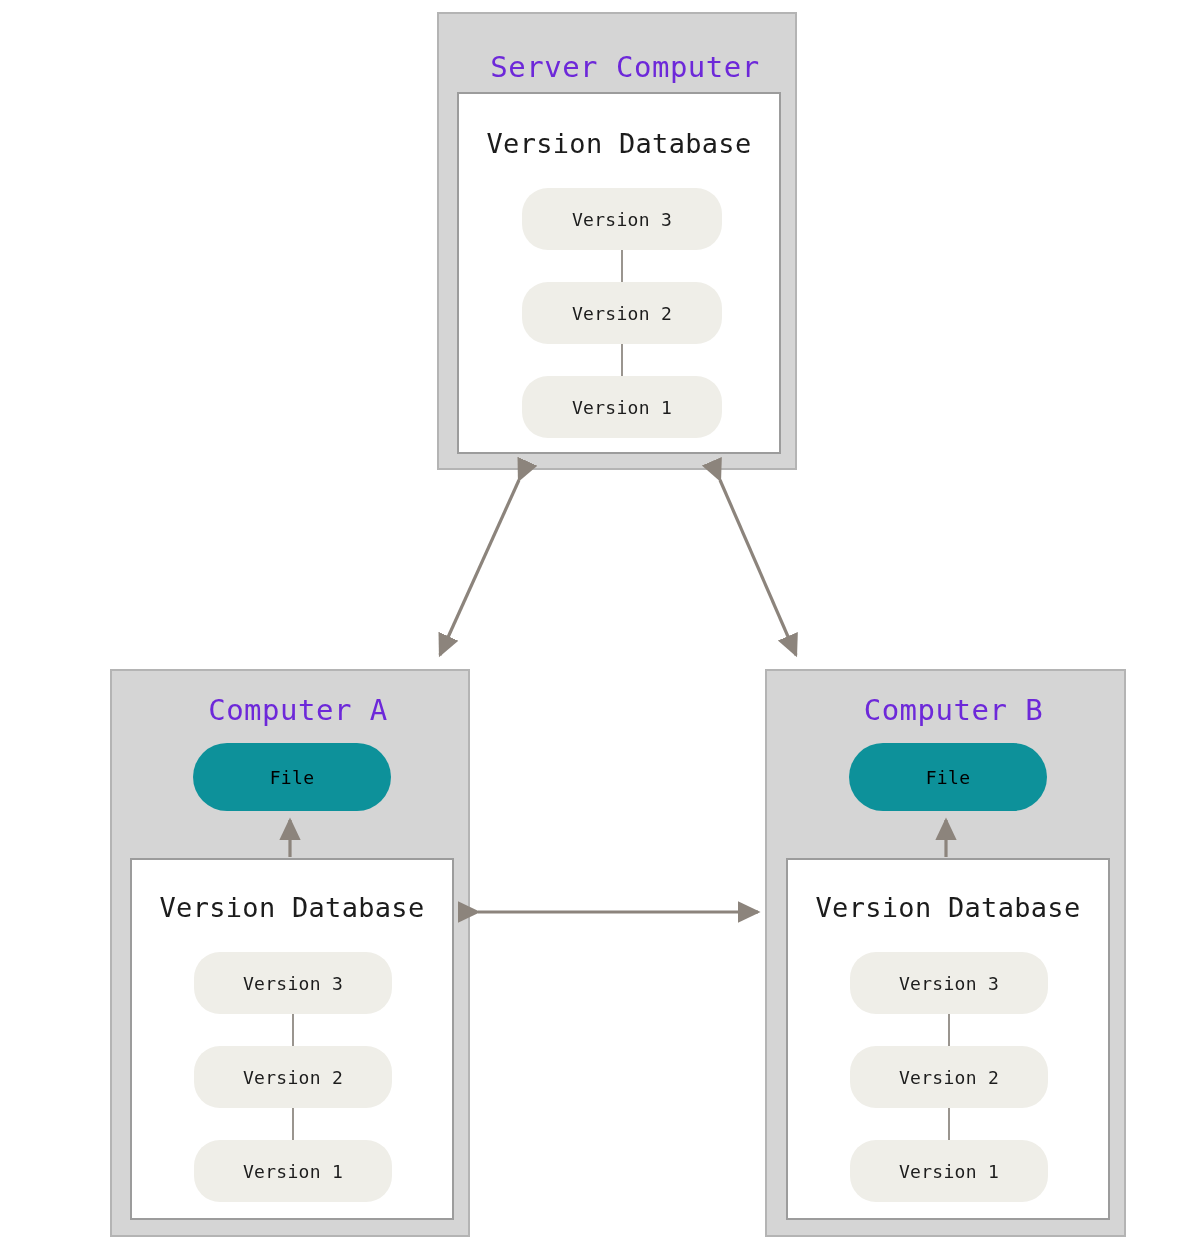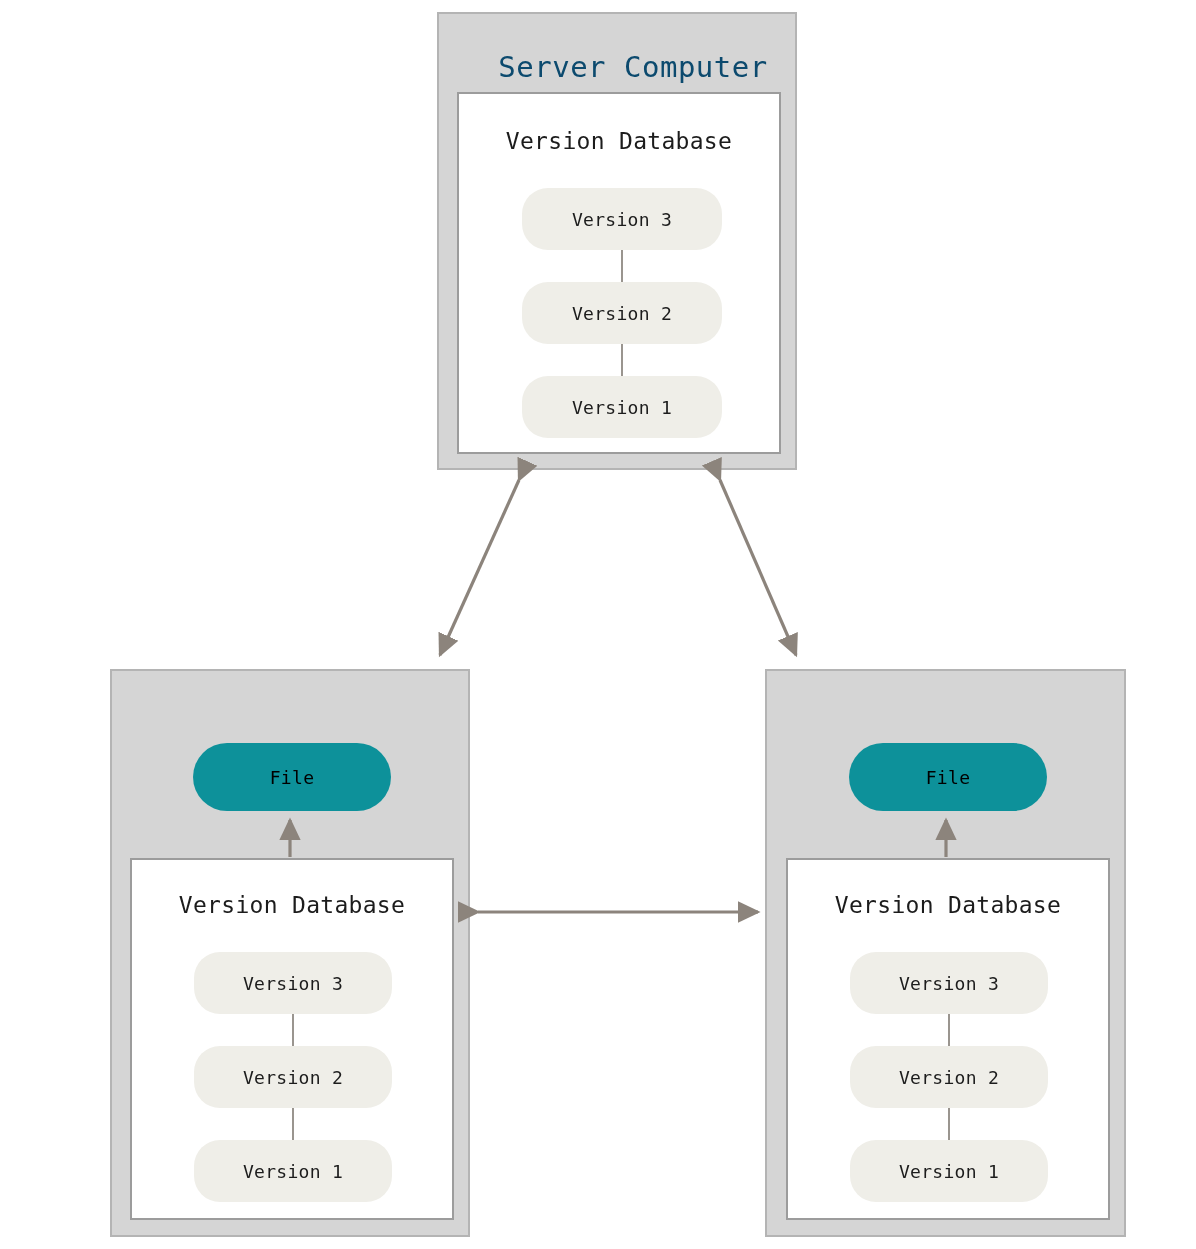--- a/index.html
+++ b/index.html
@@ -25,43 +25,43 @@
 
   
   .machine {
     position: absolute;
     background: #D5D5D5;
     border: 2px solid #B4B4B4;
     box-sizing: border-box;
   }
   .machine-title {
     position: absolute;
-    left: 16px;
+    left: 8px;
     width: 100%;
     text-align: center;
-    color: #0c4a6e;
+    color: #6d28d9;
     font-size: 29px;
     letter-spacing: 0.5px;
     white-space: nowrap;
   }
 
   
   .vdb {
     position: absolute;
     background: #ffffff;
     border: 2px solid #9C9C9C;
     box-sizing: border-box;
   }
   .vdb-title {
     position: absolute;
     left: 0;
     width: 100%;
     text-align: center;
     color: #1C1C1C;
-    font-size: 23px;
+    font-size: 27px;
     letter-spacing: 0.3px;
     white-space: nowrap;
   }
 
   
   .pill {
     position: absolute;
     background: #EFEEE8;
     border-radius: 26px;
     display: flex;
@@ -116,20 +116,21 @@
       </div>
       <div class="stub" style="left:162px; top:250px; height:32px;"></div>
 
       <div class="pill" style="left:63px; top:282px; width:200px; height:62px;">
         <span>Version 1</span>
       </div>
     </div>
   </div>
 
   <div class="machine" style="left:110px; top:669px; width:360px; height:568px;">
+    <div class="machine-title" style="top:22px;">Computer A</div>
 
     <div class="pill pill-file" style="left:81px; top:72px; width:198px; height:68px;">
       <span>File</span>
     </div>
 
     <div class="vdb" style="left:18px; top:187px; width:324px; height:362px;">
       <div class="vdb-title" style="top:32px;">Version Database</div>
 
       <div class="pill" style="left:62px; top:92px; width:198px; height:62px;">
         <span>Version 3</span>
@@ -141,20 +142,21 @@
       </div>
       <div class="stub" style="left:160px; top:248px; height:32px;"></div>
 
       <div class="pill" style="left:62px; top:280px; width:198px; height:62px;">
         <span>Version 1</span>
       </div>
     </div>
   </div>
 
   <div class="machine" style="left:765px; top:669px; width:361px; height:568px;">
+    <div class="machine-title" style="top:22px;">Computer B</div>
 
     <div class="pill pill-file" style="left:82px; top:72px; width:198px; height:68px;">
       <span>File</span>
     </div>
 
     <div class="vdb" style="left:19px; top:187px; width:324px; height:362px;">
       <div class="vdb-title" style="top:32px;">Version Database</div>
 
       <div class="pill" style="left:62px; top:92px; width:198px; height:62px;">
         <span>Version 3</span>

